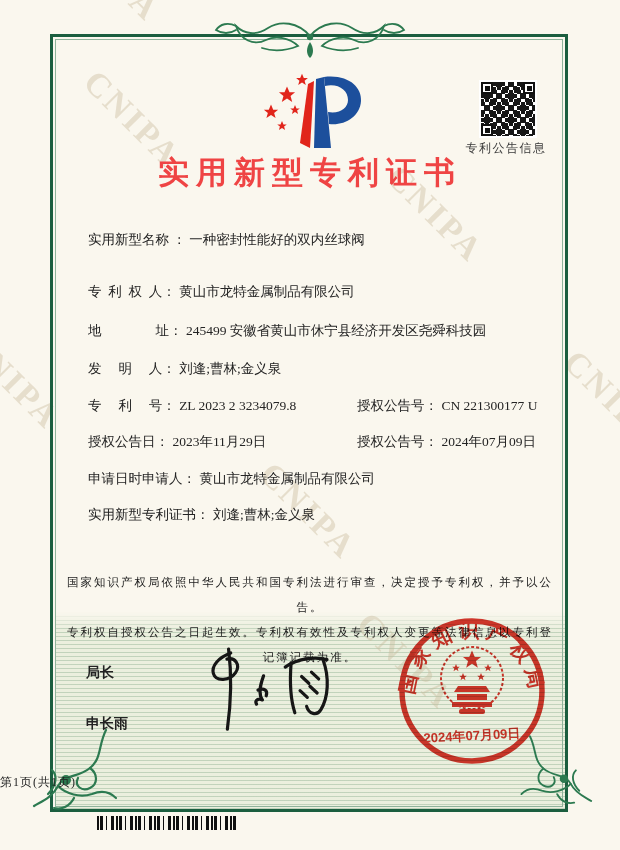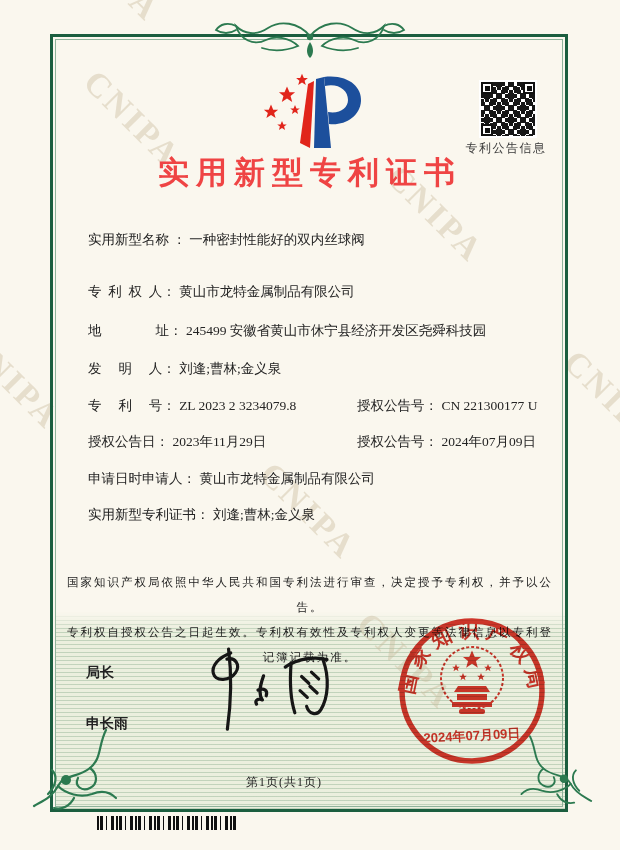--- a/index.html
+++ b/index.html
@@ -56,21 +56,21 @@
              font-size:11.5px;line-height:25px;letter-spacing:2px;color:#1c1c1c;}
 
   .signer{position:absolute;left:86px;z-index:3;font-family:"Liberation Sans",sans-serif;
           font-size:14px;font-weight:600;color:#222;text-align:right;}
   .signer-title{top:664px;}
   .signer-name{top:715px;}
   .signature{position:absolute;left:180px;top:642px;z-index:3;transform:rotate(-2deg);}
 
   .seal{position:absolute;left:397px;top:616px;z-index:3;opacity:0.93;mix-blend-mode:multiply;}
 
-  .footer-page{position:absolute;left:0;top:774px;width:568px;text-align:center;font-size:12px;
+  .footer-page{position:absolute;left:0;top:774px;width:568px;text-align:left;font-size:12px;
                letter-spacing:1px;color:#1f1f1f;z-index:2;}
 
   .barcode{position:absolute;left:97px;top:816px;width:141px;height:14px;z-index:2;
            background:repeating-linear-gradient(90deg,#101010 0 2px,transparent 2px 3px,#101010 3px 6px,
              transparent 6px 9px,#101010 9px 10px,transparent 10px 14px,#101010 14px 17px,transparent 17px 19px);}
 </style>
 </head>
 <body>
 
 <div class="page">

